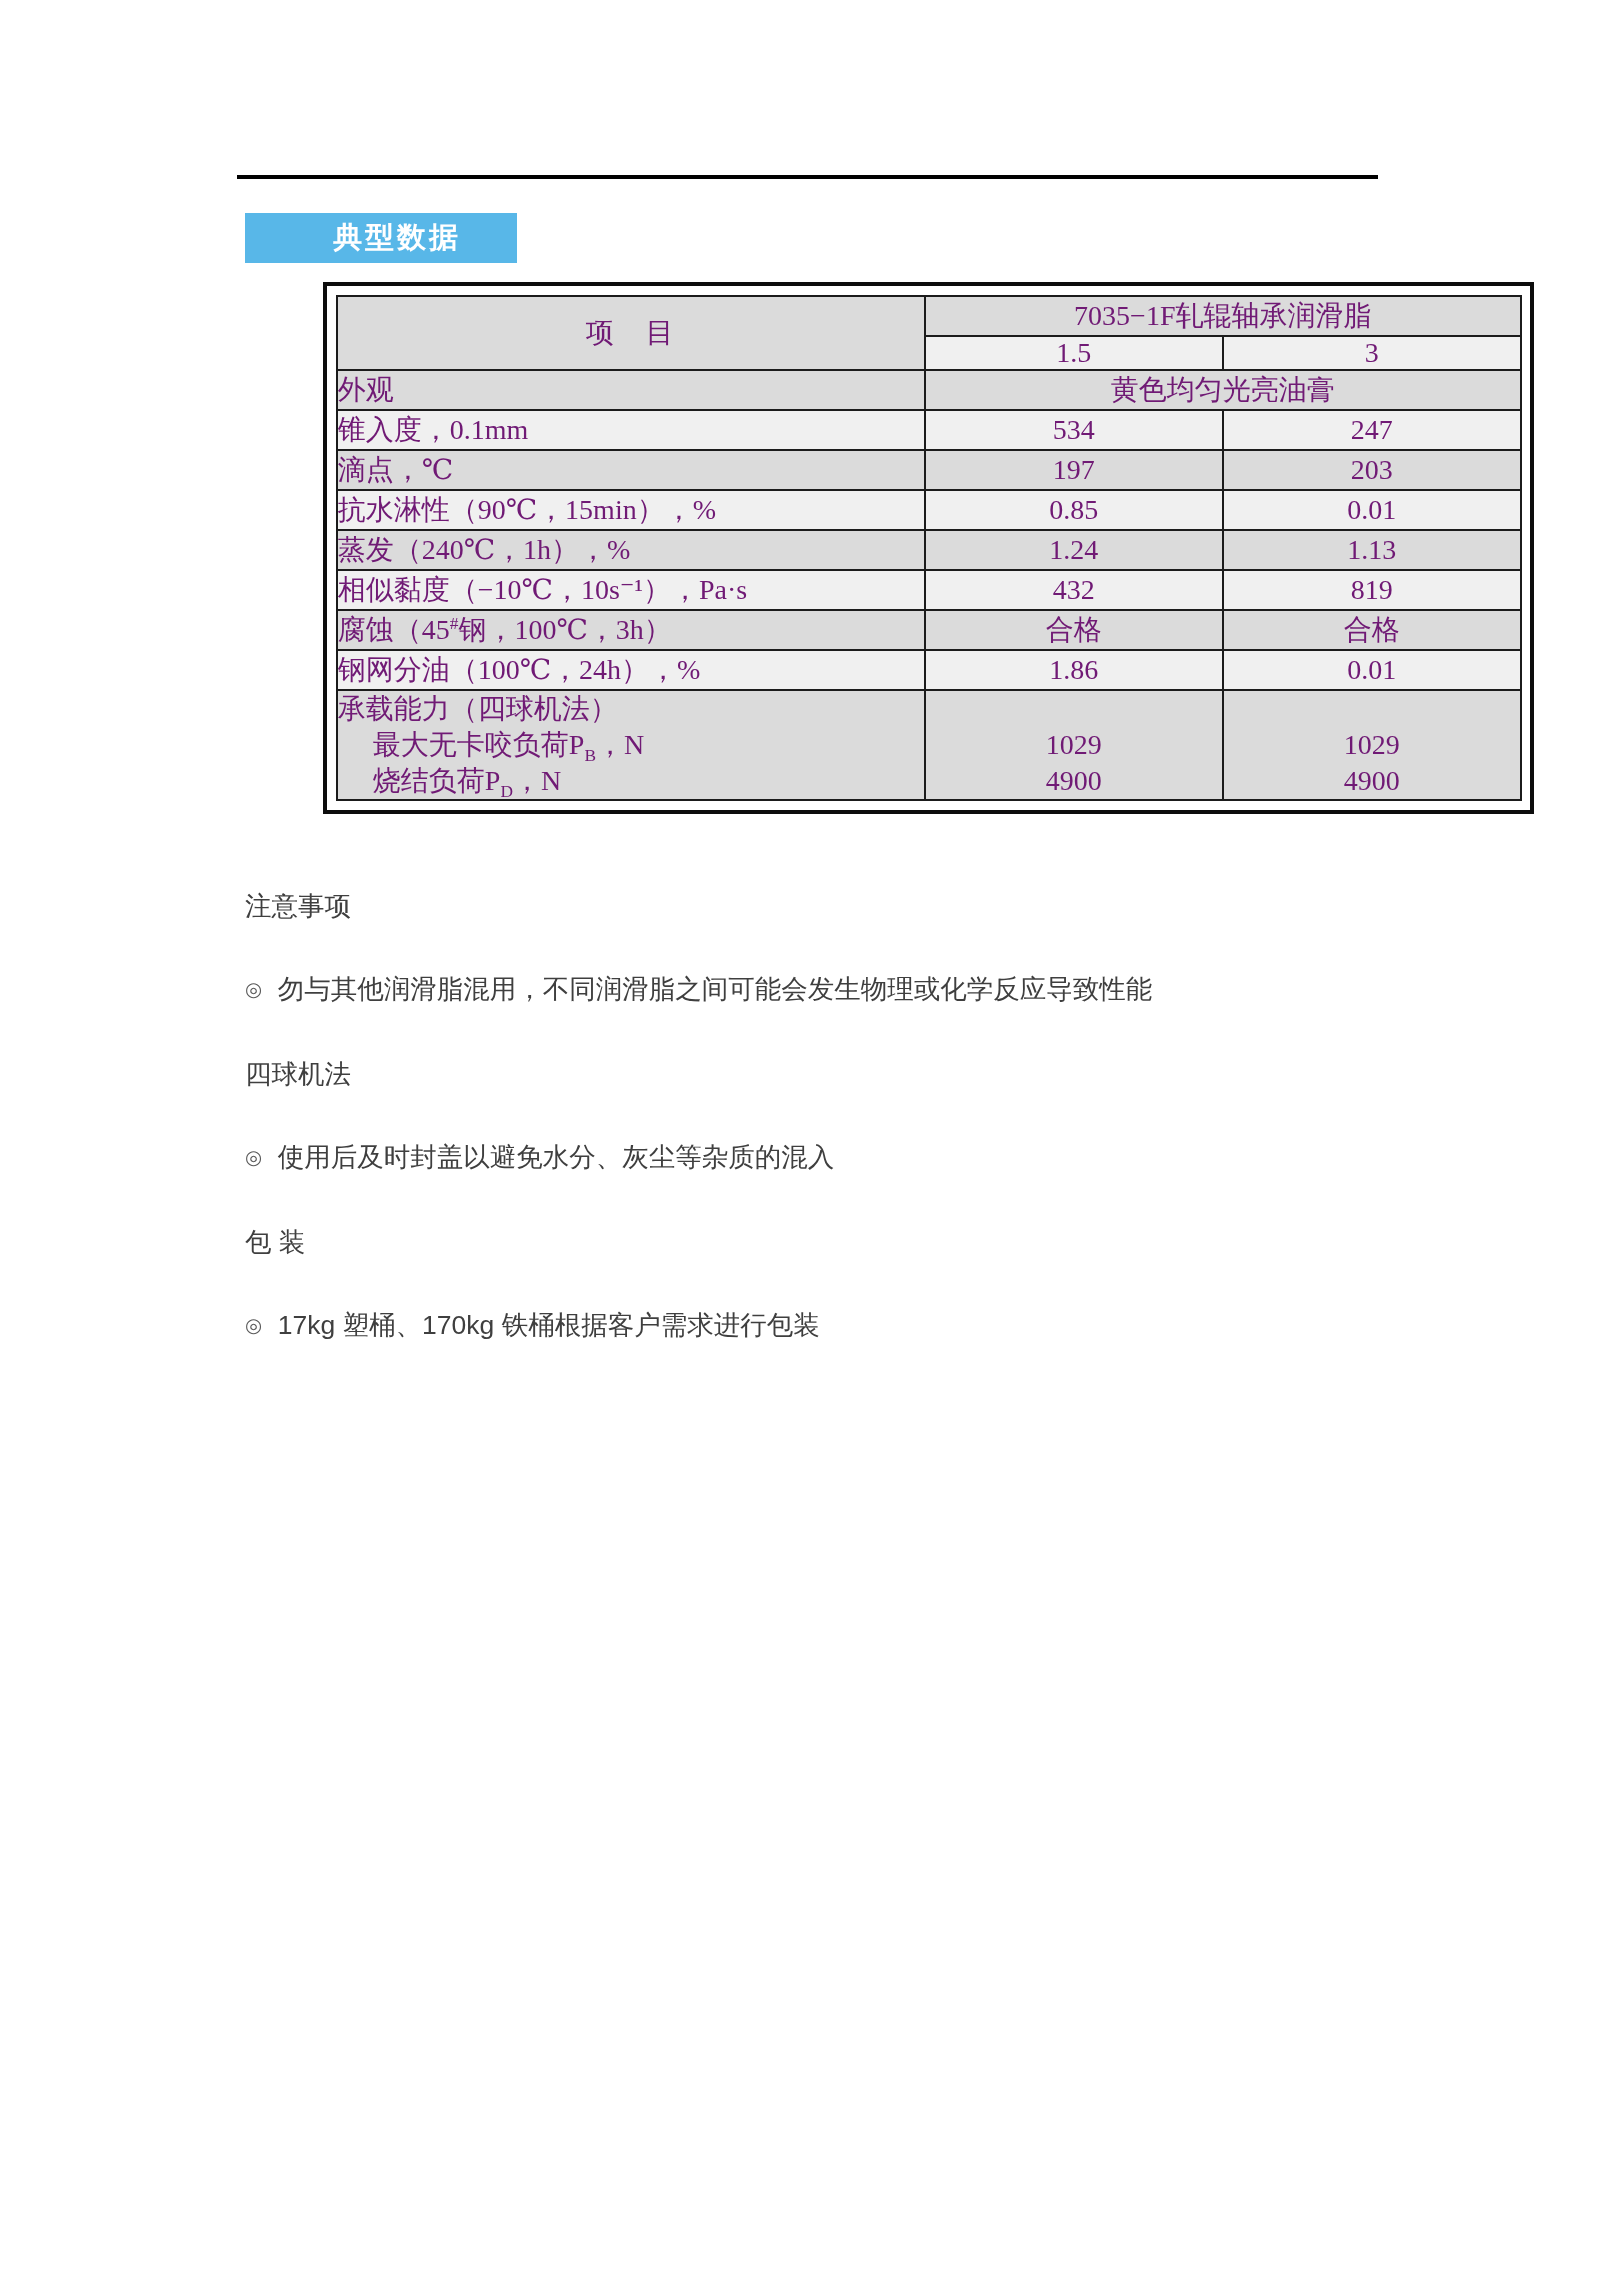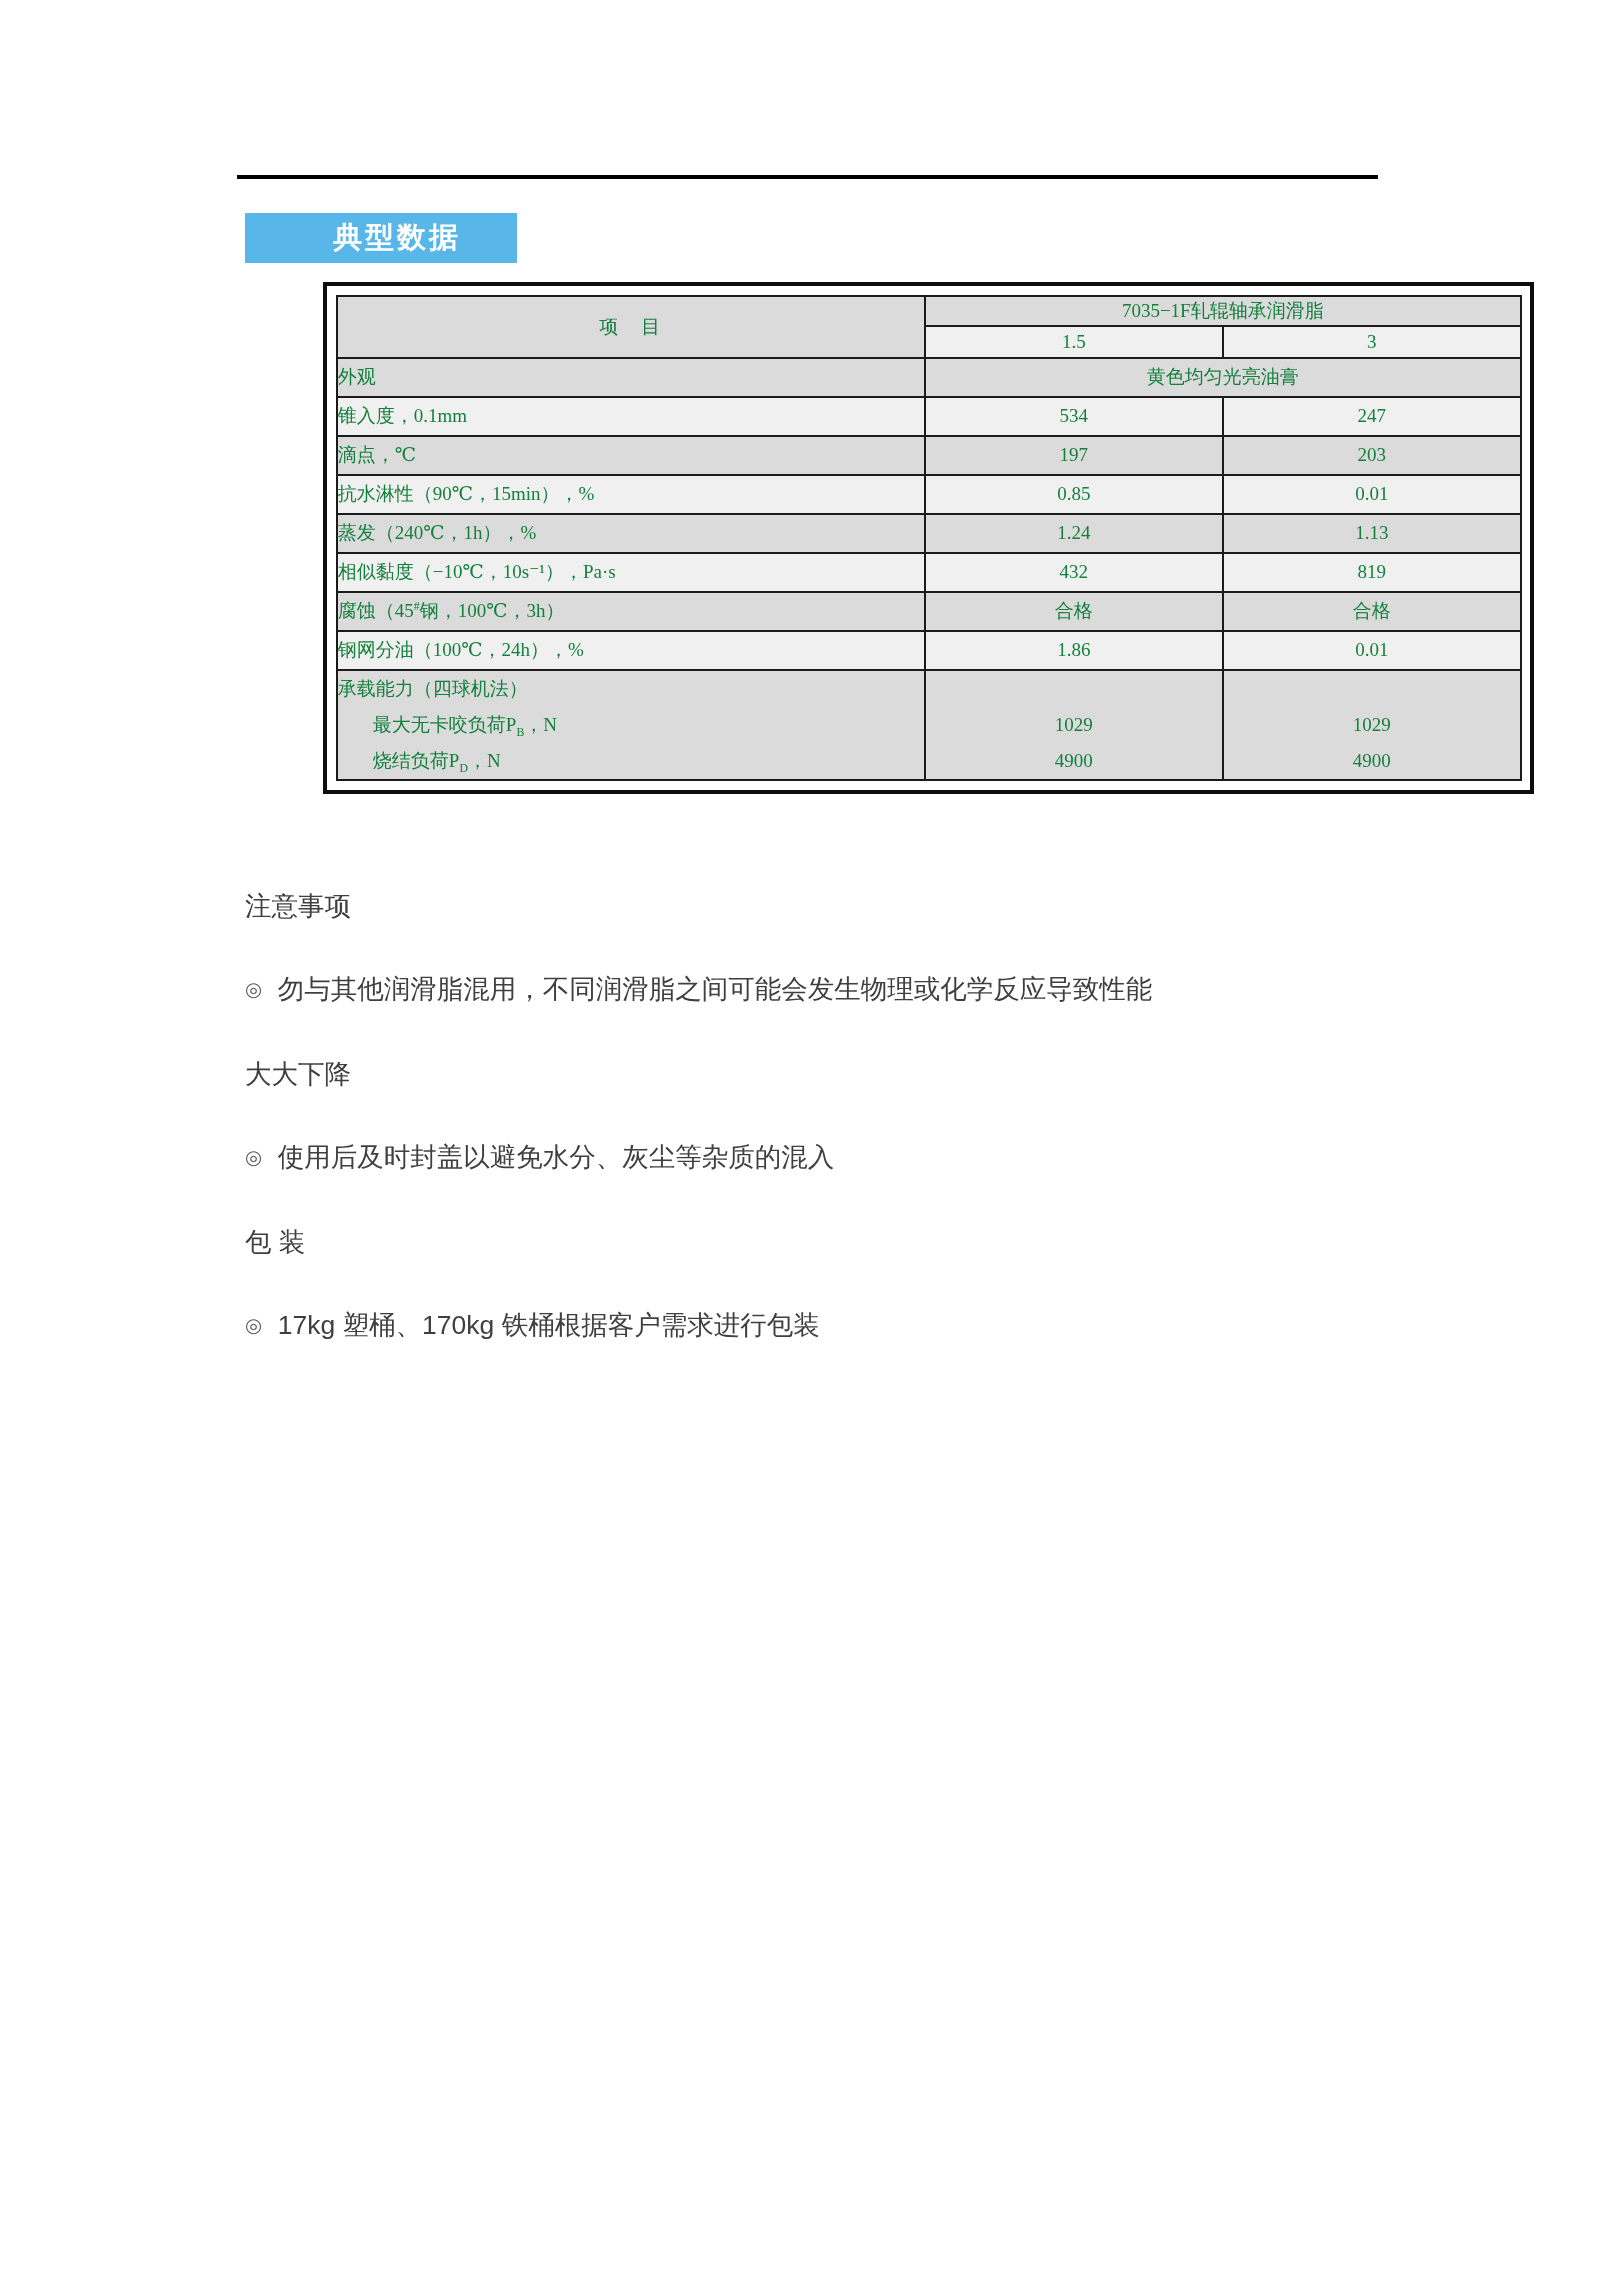--- a/index.html
+++ b/index.html
@@ -39,22 +39,22 @@
     border: 4.9px solid #0d0d0d;
     background: #ffffff;
     padding: 8.8px;
     box-sizing: border-box;
   }
   table.spec {
     border-collapse: collapse;
     width: 100%;
     table-layout: fixed;
     font-family: "Liberation Serif", "DejaVu Serif", serif;
-    font-size: 19px;
-    color: #15803d;
+    font-size: 28px;
+    color: #701a75;
   }
   table.spec td, table.spec th {
     border: 2px solid #1b1b1b;
     padding: 0;
     font-weight: normal;
   }
   .dark  { background: #dbdbdb; }
   .light { background: #f0f0f0; }
   .cell-label { padding: 3.9px 9.8px 3.9px 19.6px; text-align: left; height: 39px; box-sizing: border-box; vertical-align: middle; }
   .cell-val   { text-align: center; vertical-align: middle; height: 39px; box-sizing: border-box; }
@@ -169,20 +169,20 @@
             <div class="blk-line">4900</div>
           </td>
         </tr>
       </tbody>
     </table>
   </div>
 
   <div class="notes">
     <p>注意事项</p>
     <p><span class="bullet">◎</span><span>勿与其他润滑脂混用，不同润滑脂之间可能会发生物理或化学反应导致性能</span></p>
-    <p>大大下降</p>
+    <p>四球机法</p>
     <p><span class="bullet">◎</span><span>使用后及时封盖以避免水分、灰尘等杂质的混入</span></p>
     <p>包 装</p>
     <p><span class="bullet">◎</span><span>17kg 塑桶、170kg 铁桶根据客户需求进行包装</span></p>
   </div>
 
 </div>
 
 
 </body></html>

